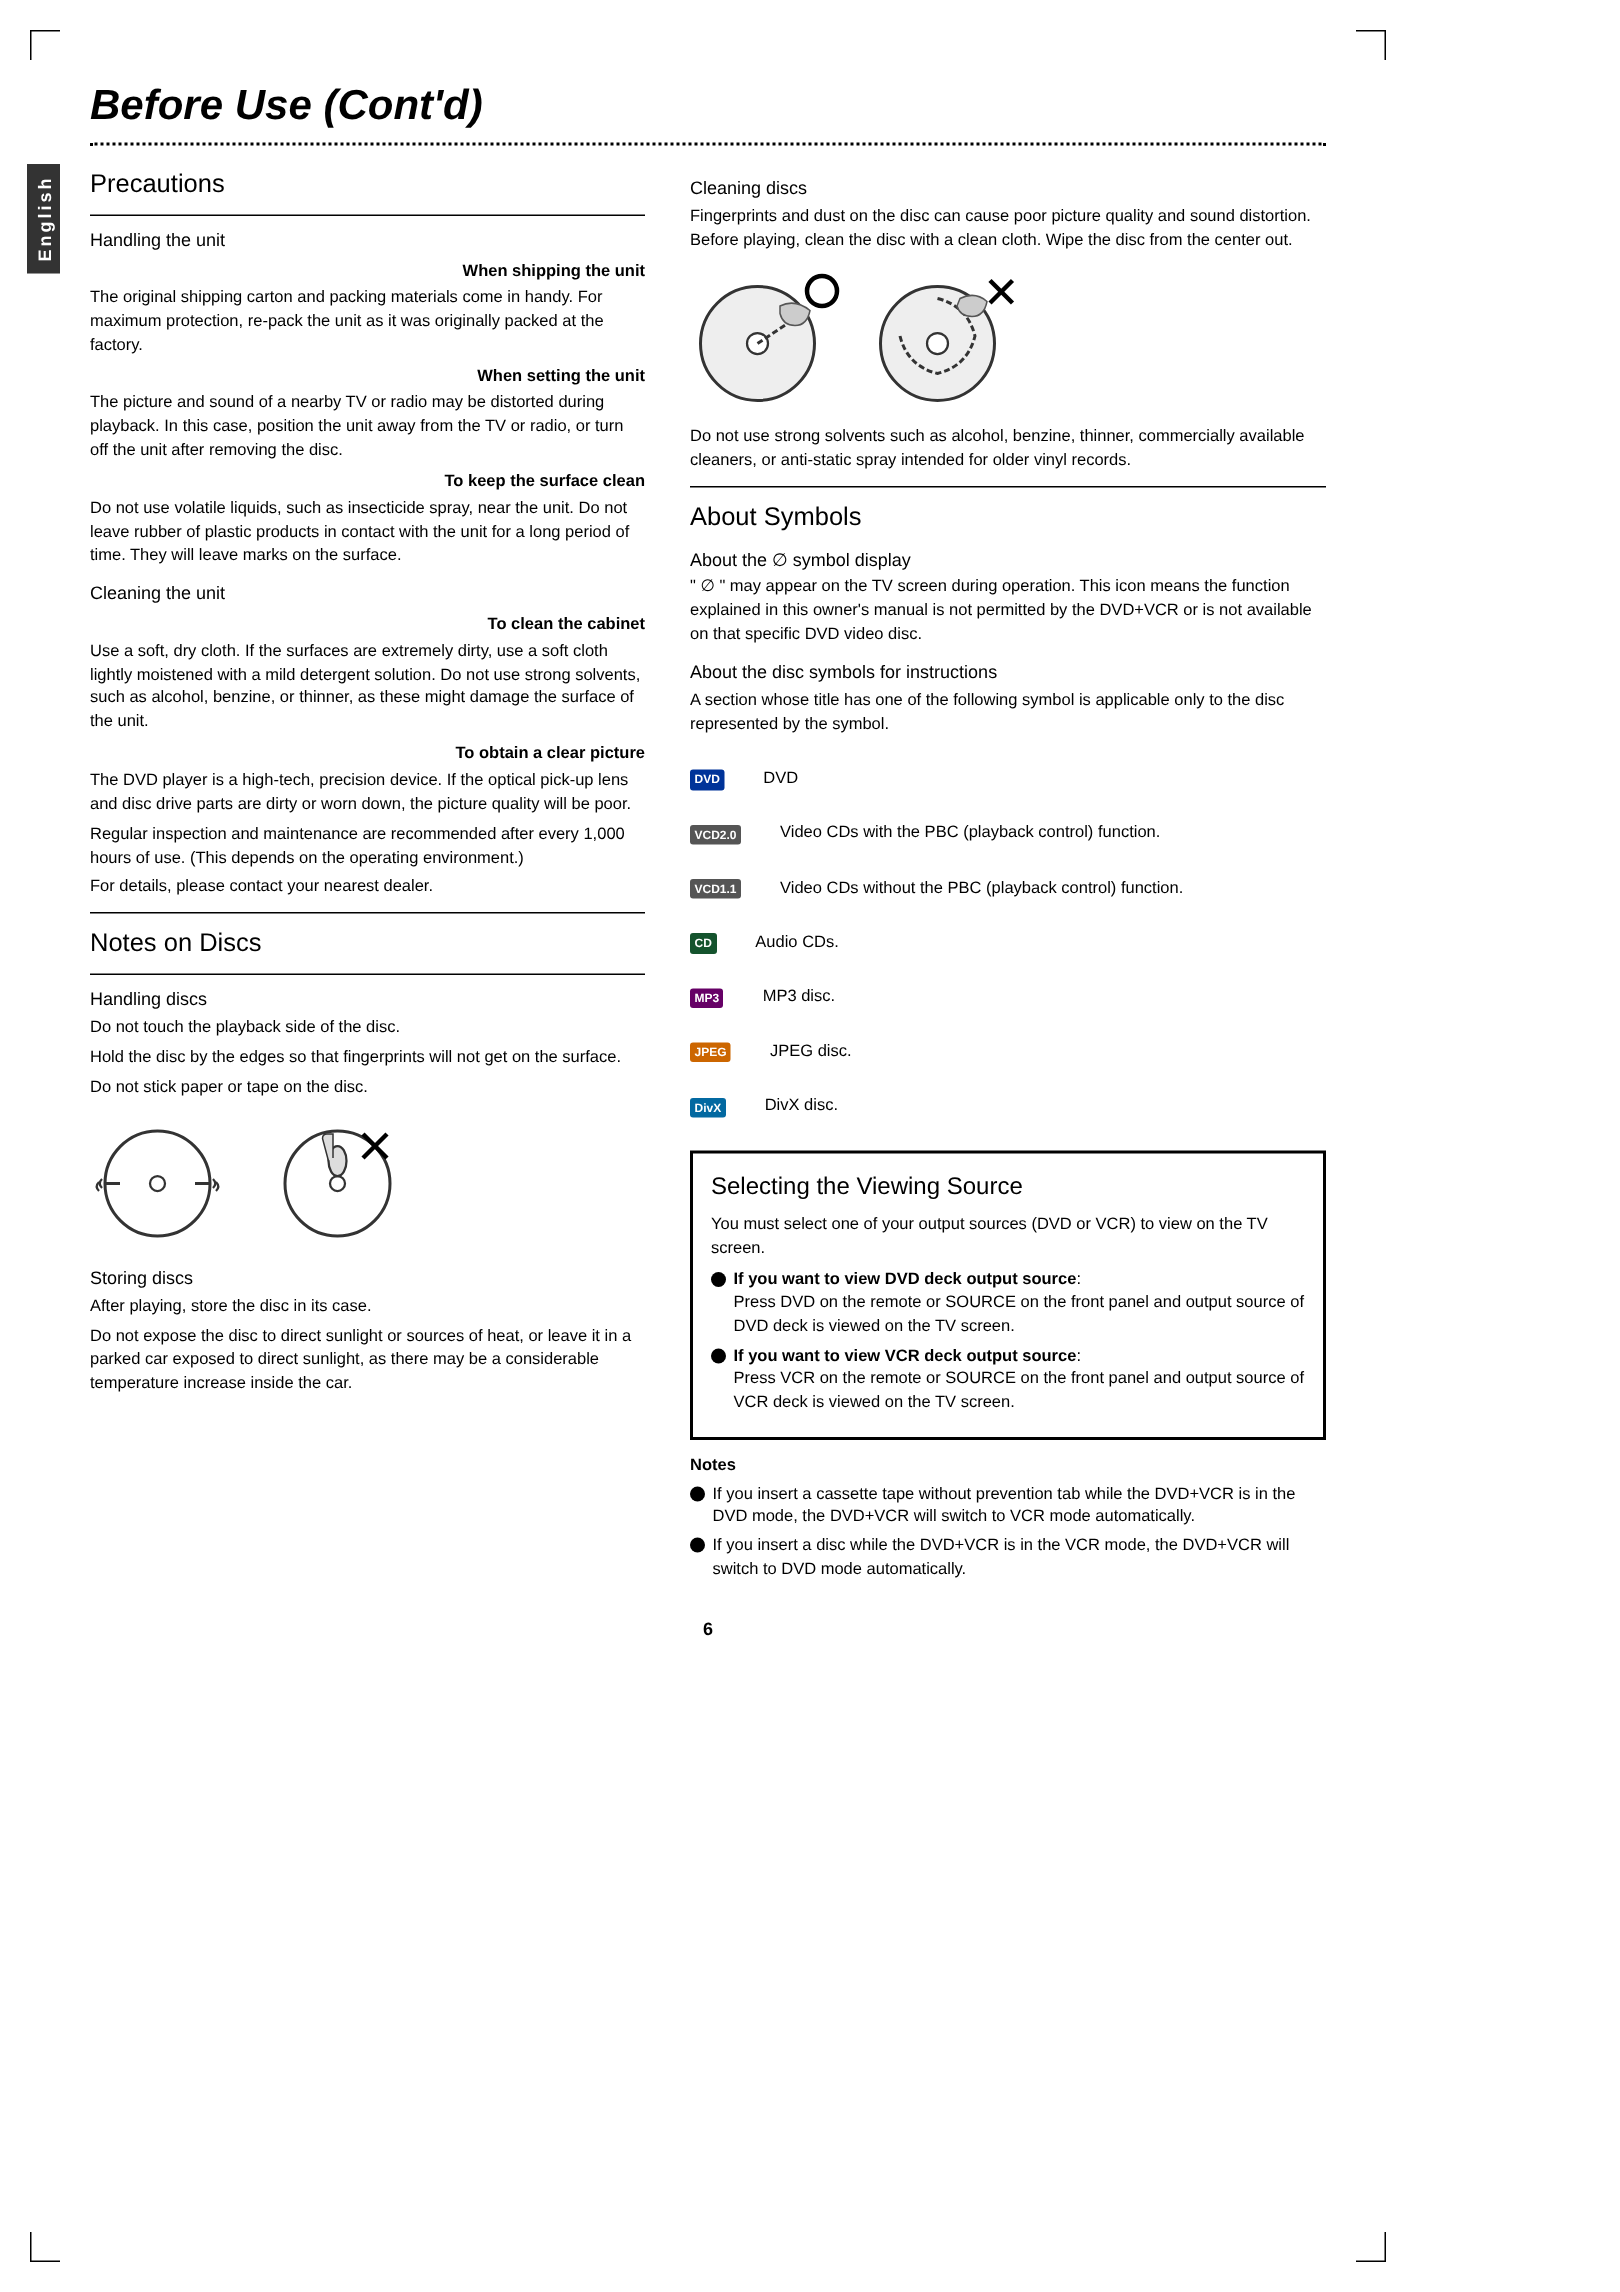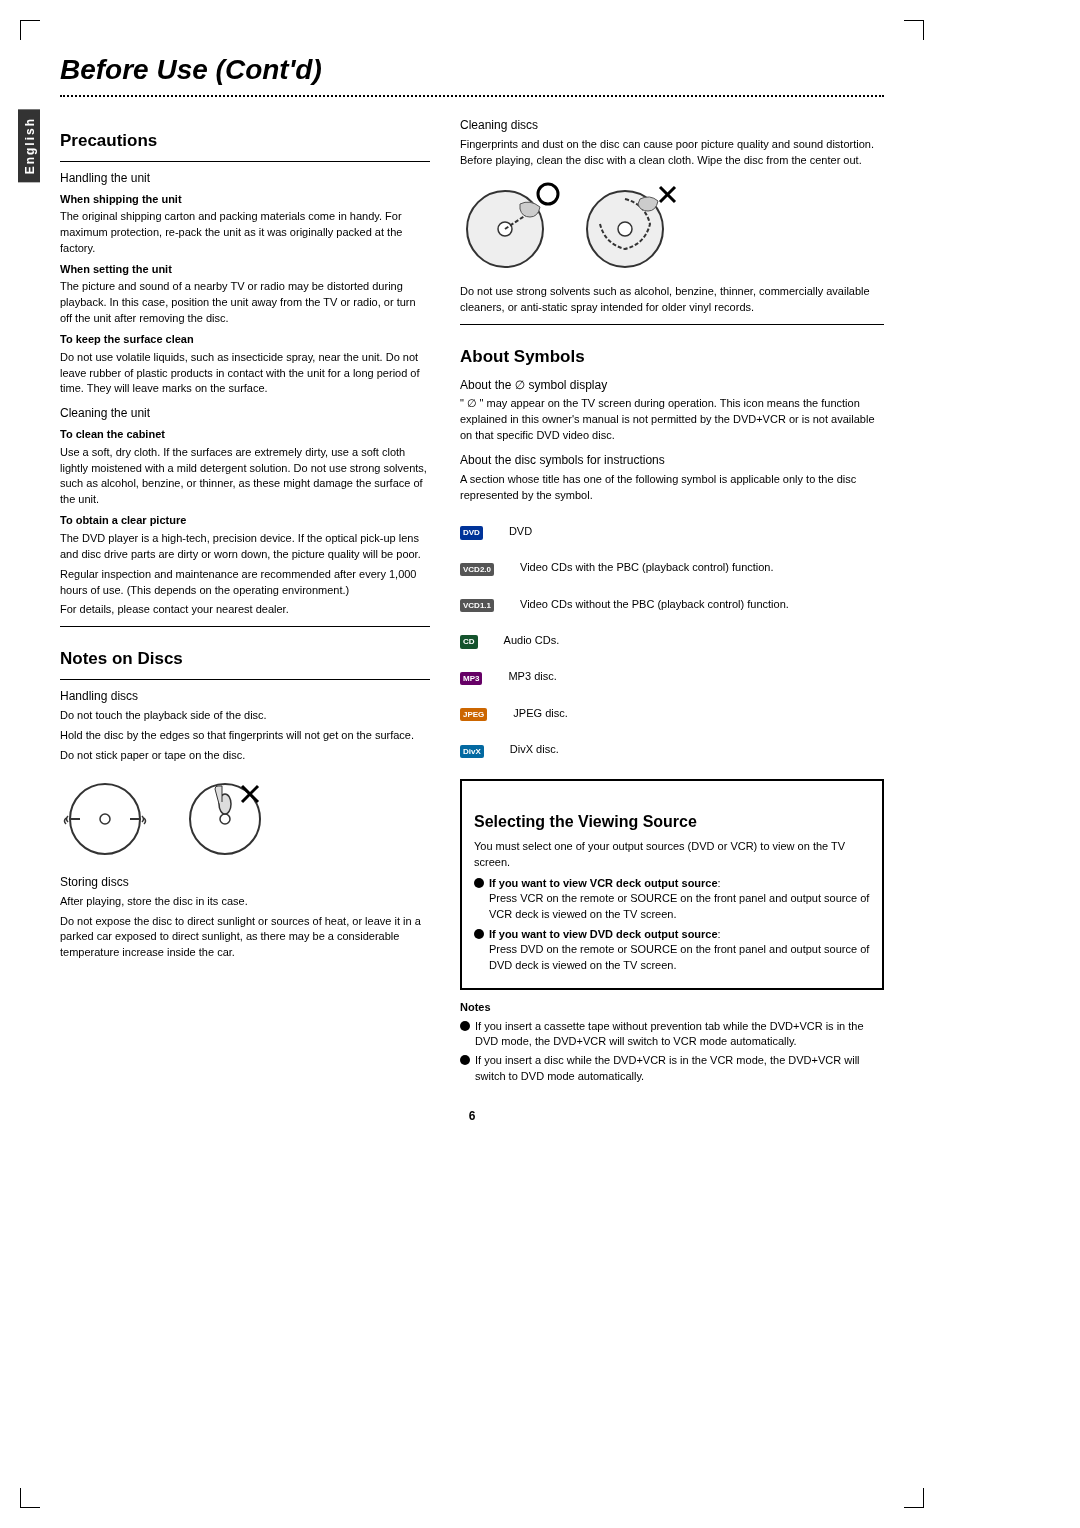--- a/index.html
+++ b/index.html
@@ -77,35 +77,36 @@
       font-size: 12px;
       font-weight: bold;
       letter-spacing: 2px;
       width: 22px;
       text-align: center;
     }
 
     
     .section-title {
       font-size: 17px;
-      font-weight: bold;
+      font-weight: normal;
       margin-bottom: 6px;
-      margin-top: 20px;
+      margin-top: 2px;
     }
     .subsection-title {
       font-size: 12px;
       font-weight: normal;
       margin-bottom: 3px;
       margin-top: 8px;
     }
     .sub-subsection {
       font-size: 11px;
       font-weight: bold;
       margin-bottom: 2px;
       margin-top: 5px;
+      text-align: right;
     }
     p {
       margin-bottom: 4px;
       font-size: 11px;
       line-height: 1.45;
     }
 
     
     .disc-images {
       display: flex;
@@ -389,30 +390,30 @@
         <span>DivX disc.</span>
       </div>
 
       <div class="viewing-source-box">
         <div class="section-title">Selecting the Viewing Source</div>
         <p>You must select one of your output sources (DVD or VCR) to view on the TV screen.</p>
 
         <div class="bullet-item">
           <div class="bullet-circle"></div>
           <div>
-            <strong>If you want to view VCR deck output source</strong>:<br>
-            <span>Press VCR on the remote or SOURCE on the front panel and output source of VCR deck is viewed on the TV screen.</span>
+            <strong>If you want to view DVD deck output source</strong>:<br>
+            <span>Press DVD on the remote or SOURCE on the front panel and output source of DVD deck is viewed on the TV screen.</span>
           </div>
         </div>
 
         <div class="bullet-item">
           <div class="bullet-circle"></div>
           <div>
-            <strong>If you want to view DVD deck output source</strong>:<br>
-            <span>Press DVD on the remote or SOURCE on the front panel and output source of DVD deck is viewed on the TV screen.</span>
+            <strong>If you want to view VCR deck output source</strong>:<br>
+            <span>Press VCR on the remote or SOURCE on the front panel and output source of VCR deck is viewed on the TV screen.</span>
           </div>
         </div>
       </div>
 
       <div class="notes-section">
         <div class="notes-title">Notes</div>
         <div class="note-bullet">
           <div class="bullet-circle"></div>
           <span>If you insert a cassette tape without prevention tab while the DVD+VCR is in the DVD mode, the DVD+VCR will switch to VCR mode automatically.</span>
         </div>

